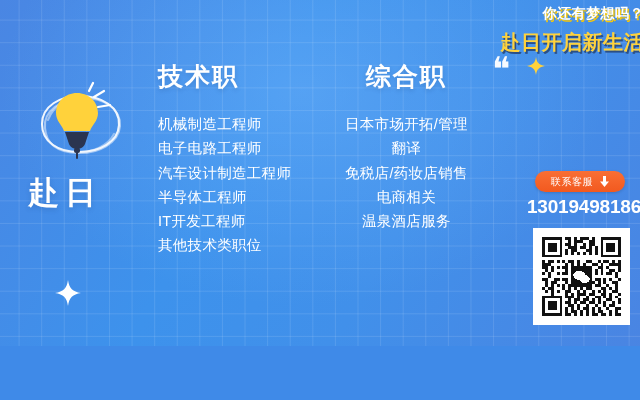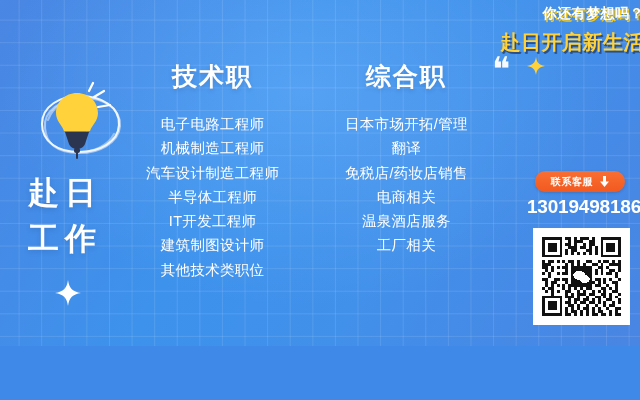--- a/index.html
+++ b/index.html
@@ -53,41 +53,41 @@
   
   .bulb-wrap{position:absolute;left:22px;top:80px;width:110px;height:92px;}
   .brand-title{
     position:absolute;left:28px;top:170px;
     font-size:31px;line-height:46px;font-weight:bold;color:#ffffff;
     letter-spacing:6px;
     text-shadow:0 2px 5px rgba(20,50,100,.18);
   }
   
   .col{position:absolute;top:62px;}
-  .col-tech{left:146px;text-align:center;}
+  .col-tech{left:158px;}
   .col-general{left:345px;text-align:center;}
   .col-head{
     font-size:25px;font-weight:bold;color:#ffffff;letter-spacing:2px;
     margin:0 0 22px 0;line-height:28px;
     text-shadow:0 2px 4px rgba(20,50,100,.18);
   }
   .job-list{list-style:none;margin:0;padding:0;}
   .job-list li{
     font-size:14.5px;color:#ffffff;line-height:24.3px;
     letter-spacing:.3px;white-space:nowrap;
   }
   
   .cta-btn{
     position:absolute;left:535px;top:171px;width:90px;height:21px;
     background:linear-gradient(180deg,#f96f34 0%,#f2591f 100%);
     border-radius:11px;border:0;padding:0;
     display:flex;align-items:center;justify-content:center;gap:7px;
     box-shadow:0 1px 3px rgba(0,0,0,.16);cursor:pointer;
   }
-  .cta-label{font-size:10px;font-weight:bold;color:#fff;letter-spacing:.6px;}
+  .cta-label{font-size:10px;font-weight:normal;color:#fff;letter-spacing:.6px;}
   .arrow-down{width:9px;height:11px;}
   .phone{
     position:absolute;left:527px;top:196px;width:106px;text-align:center;
     font-size:19px;font-weight:bold;color:#ffffff;letter-spacing:-0.2px;
     font-family:"Liberation Sans",sans-serif;
   }
   .qr-frame{
     position:absolute;left:533px;top:228px;width:97px;height:97px;
     background:#ffffff;padding:0;box-sizing:border-box;
     display:flex;align-items:center;justify-content:center;
@@ -135,45 +135,42 @@
       <path d="M55 13 C67 13 76 22 76 33 C76 41 70 45 68 51 L42 51 C40 45 34 41 34 33 C34 22 43 13 55 13 Z" fill="#ffd23b"></path>
 
       <path d="M43 52 L67 52 L63 64 C62 67 58 69 55 69 C52 69 48 67 47 64 Z" fill="#2b3550"></path>
       <rect x="52" y="68" width="6" height="5" rx="2" fill="#2b3550"></rect>
       <line x1="55" y1="72" x2="55" y2="78" stroke="#2b3550" stroke-width="2" stroke-linecap="round"></line>
     </svg>
   </div>
 
   <div class="brand-title">
     <div>赴日</div>
-    <div>工作</div>
   </div>
 
   <div class="col col-tech">
     <div class="col-head">技术职</div>
     <ul class="job-list">
+      <li>机械制造工程师</li>
       <li>电子电路工程师</li>
-      <li>机械制造工程师</li>
       <li>汽车设计制造工程师</li>
       <li>半导体工程师</li>
       <li>IT开发工程师</li>
-      <li>建筑制图设计师</li>
       <li>其他技术类职位</li>
     </ul>
   </div>
 
   <div class="col col-general">
     <div class="col-head">综合职</div>
     <ul class="job-list">
       <li>日本市场开拓/管理</li>
       <li>翻译</li>
       <li>免税店/药妆店销售</li>
       <li>电商相关</li>
       <li>温泉酒店服务</li>
-      <li>工厂相关</li>
     </ul>
   </div>
 
   <div class="cta-btn">
     <span class="cta-label">联系客服</span>
     <svg class="arrow-down" viewBox="0 0 9 11">
       <rect x="3" y="0" width="3" height="6" fill="#ffffff"></rect>
       <path d="M0 5.4 L9 5.4 L4.5 11 Z" fill="#ffffff"></path>
     </svg>
   </div>

